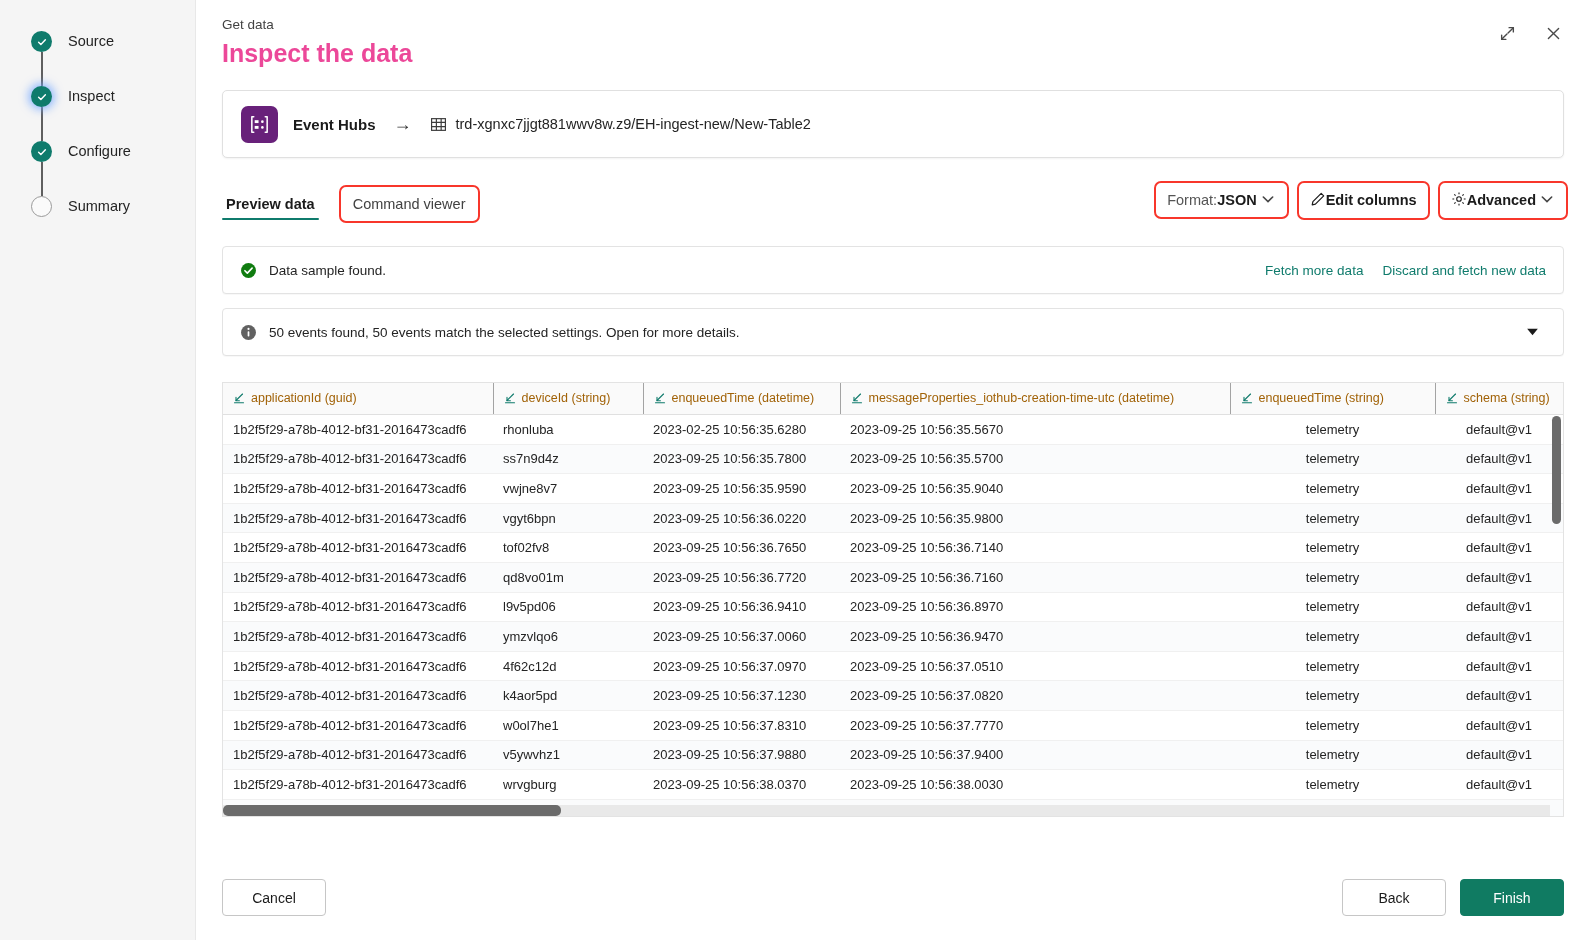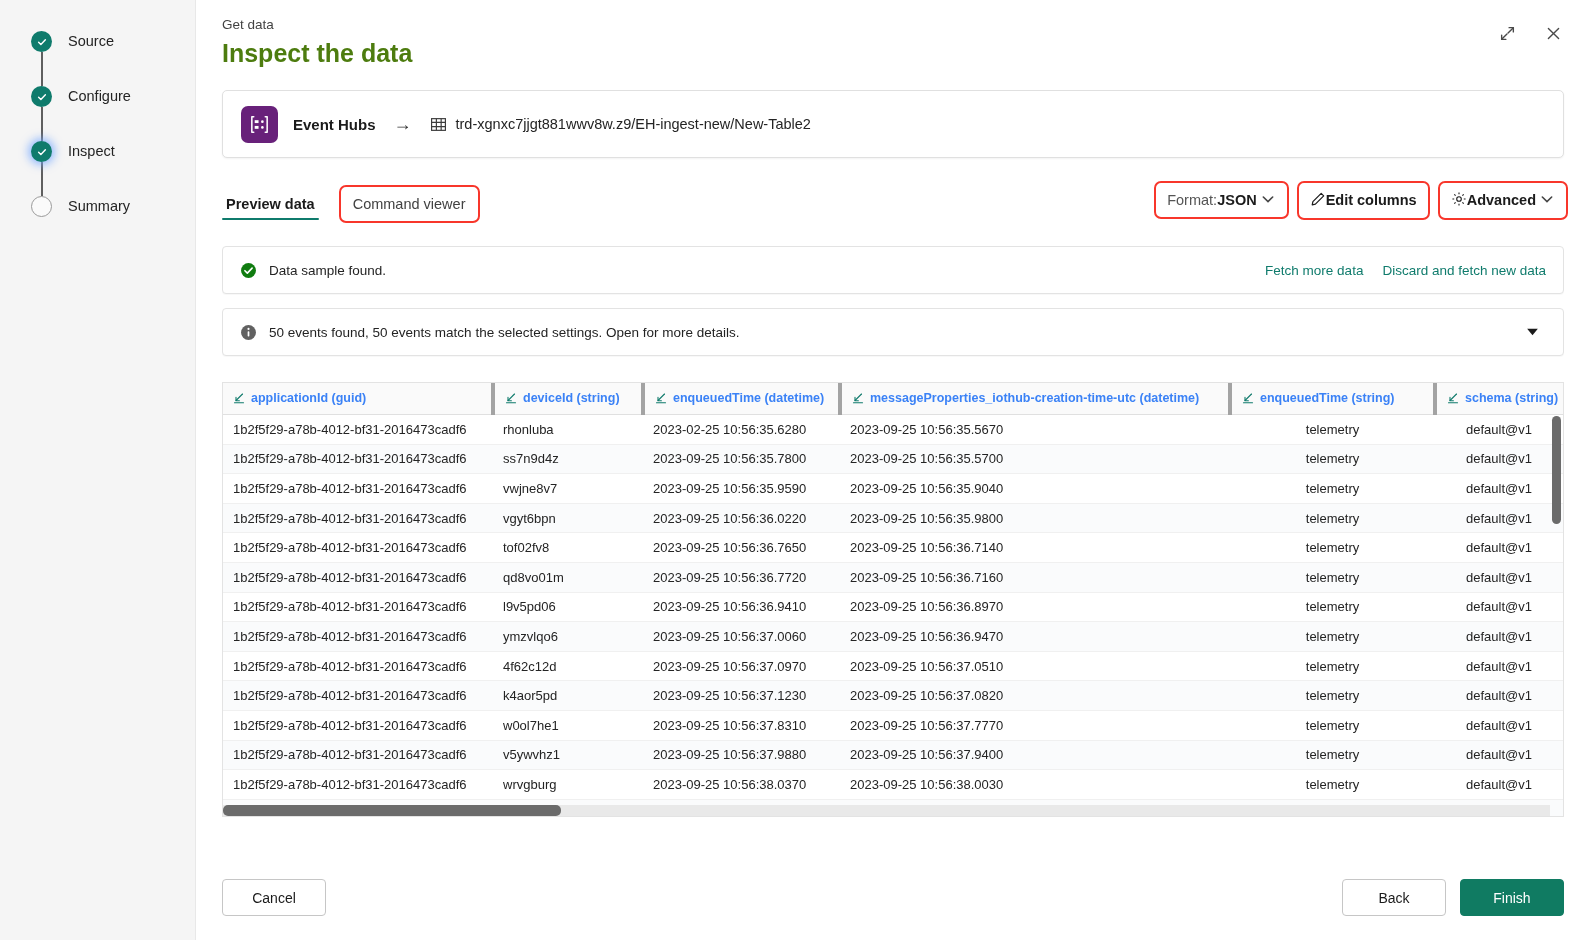--- a/index.html
+++ b/index.html
@@ -48,21 +48,21 @@
   .main {
     flex: 1; height: 940px; position: relative;
     background: #fff;
     display: flex; flex-direction: column;
   }
   .header {
     padding: 16px 26px 0 26px; position: relative;
   }
   .eyebrow { font-size: 13.5px; color: #424242; line-height: 18px; }
   .page-title {
-    font-size: 25px; font-weight: 600; color: #4d7c0f;
+    font-size: 25px; font-weight: 600; color: #ec4899;
     line-height: 32px; margin-top: 3px;
   }
   .win-actions {
     position: absolute; right: 22px; top: 18px;
     display: flex; gap: 16px; align-items: center;
   }
   .win-btn {
     width: 30px; height: 30px; display: flex;
     align-items: center; justify-content: center;
     cursor: pointer; color: #4a4a4a;
@@ -154,26 +154,26 @@
     background: #fff;
     position: relative;
     flex: none;
     height: 435px;
     overflow: hidden;
   }
   table { border-collapse: collapse; width: 100%; table-layout: fixed; }
   thead th {
     background: #fafafa;
     border-bottom: 1px solid #e0e0e0;
-    font-size: 12.5px; font-weight: 700; color: #3b82f6;
+    font-size: 12.5px; font-weight: 400; color: #a16207;
     text-align: left; padding: 8px 10px 9px 10px;
     height: 31px; white-space: nowrap; overflow: hidden;
     position: relative;
   }
-  thead th + th { border-left: 4px solid #a3a3a3; }
+  thead th + th { border-left: 1px solid #a3a3a3; }
   .th-inner { display: flex; align-items: center; gap: 6px; }
   .type-ico { width: 12px; height: 12px; flex: none; }
   tbody td {
     font-size: 13px; color: #242424;
     padding: 0 10px; height: 29.6px;
     border-bottom: 1px solid #f0f0f0;
     white-space: nowrap; overflow: hidden; text-overflow: ellipsis;
   }
   tbody tr:nth-child(even) { background: #fafbfc; }
   .col-app { width: 270px; }
@@ -233,37 +233,37 @@
         <div class="step-marker done">
           <svg viewBox="0 0 16 16" fill="none">
               <path d="M3.5 8.3l3 3 6-6.3" stroke="#fff" stroke-width="1.9" stroke-linecap="round" stroke-linejoin="round"></path>
             </svg>
         </div>
         <div class="step-line"></div>
         <div class="step-label">Source</div>
       </div>
 
       <div class="step">
+        <div class="step-marker done current">
+          <svg viewBox="0 0 16 16" fill="none">
+              <path d="M3.5 8.3l3 3 6-6.3" stroke="#fff" stroke-width="1.9" stroke-linecap="round" stroke-linejoin="round"></path>
+            </svg>
+        </div>
+        <div class="step-line"></div>
+        <div class="step-label">Inspect</div>
+      </div>
+
+      <div class="step">
         <div class="step-marker done">
           <svg viewBox="0 0 16 16" fill="none">
               <path d="M3.5 8.3l3 3 6-6.3" stroke="#fff" stroke-width="1.9" stroke-linecap="round" stroke-linejoin="round"></path>
             </svg>
         </div>
         <div class="step-line"></div>
         <div class="step-label">Configure</div>
-      </div>
-
-      <div class="step">
-        <div class="step-marker done current">
-          <svg viewBox="0 0 16 16" fill="none">
-              <path d="M3.5 8.3l3 3 6-6.3" stroke="#fff" stroke-width="1.9" stroke-linecap="round" stroke-linejoin="round"></path>
-            </svg>
-        </div>
-        <div class="step-line"></div>
-        <div class="step-label">Inspect</div>
       </div>
 
       <div class="step">
         <div class="step-marker todo"></div>
         <div class="step-label">Summary</div>
       </div>
 
     </div>
   </aside>
 

